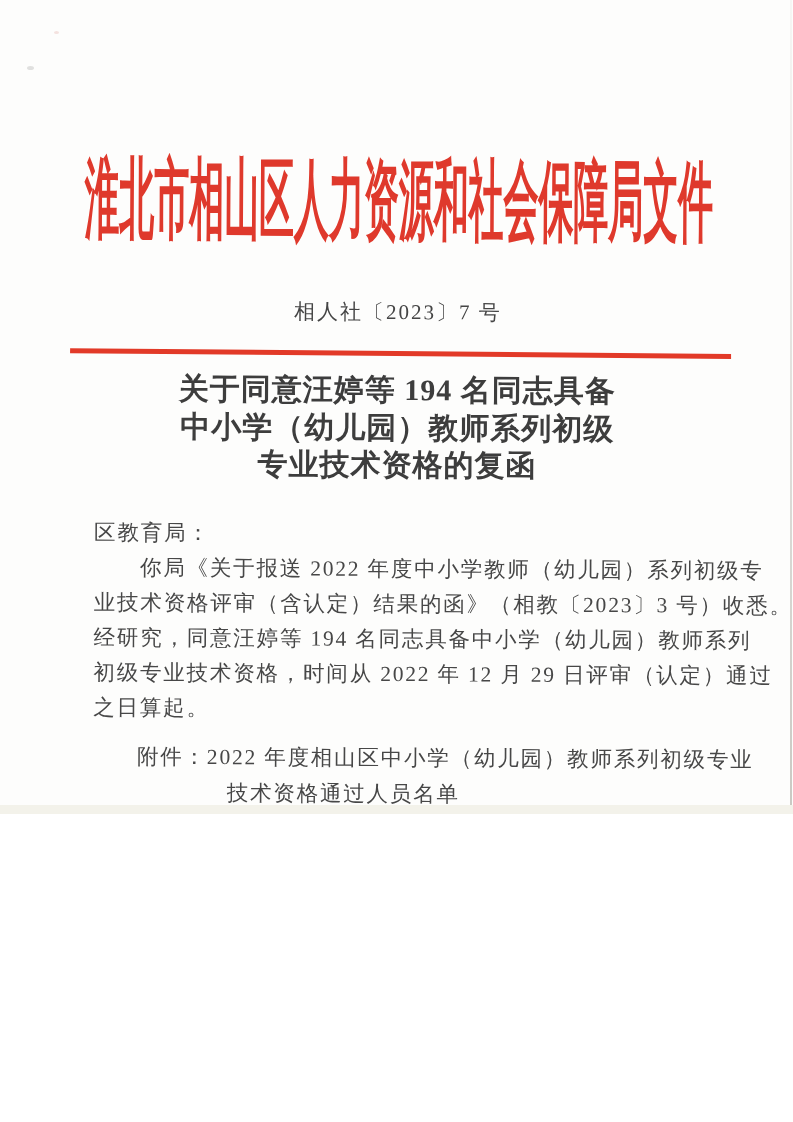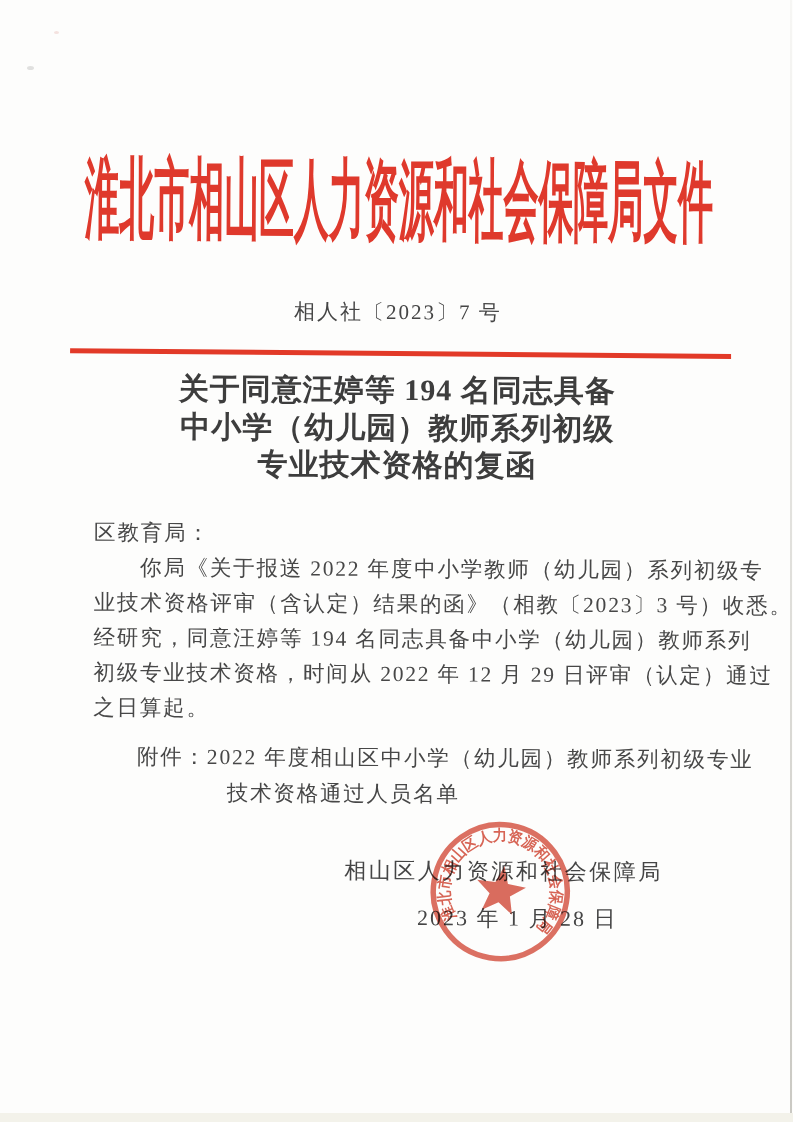--- a/index.html
+++ b/index.html
@@ -1,20 +1,20 @@
 <!DOCTYPE html>
 <html><head>
 <meta charset="utf-8">
 <style>
   * { box-sizing: border-box; }
   html, body { margin: 0; padding: 0; background: #ffffff; }
   .page {
     position: relative;
     width: 793px;
-    height: 1122px;
+    height: 814px;
     background: #fdfdfc;
     overflow: hidden;
     font-family: "Liberation Serif", "DejaVu Serif", serif;
   }
   .tilt {
     position: absolute;
     inset: 0;
     transform: rotate(0.3deg);
     transform-origin: 396px 560px;
   }

